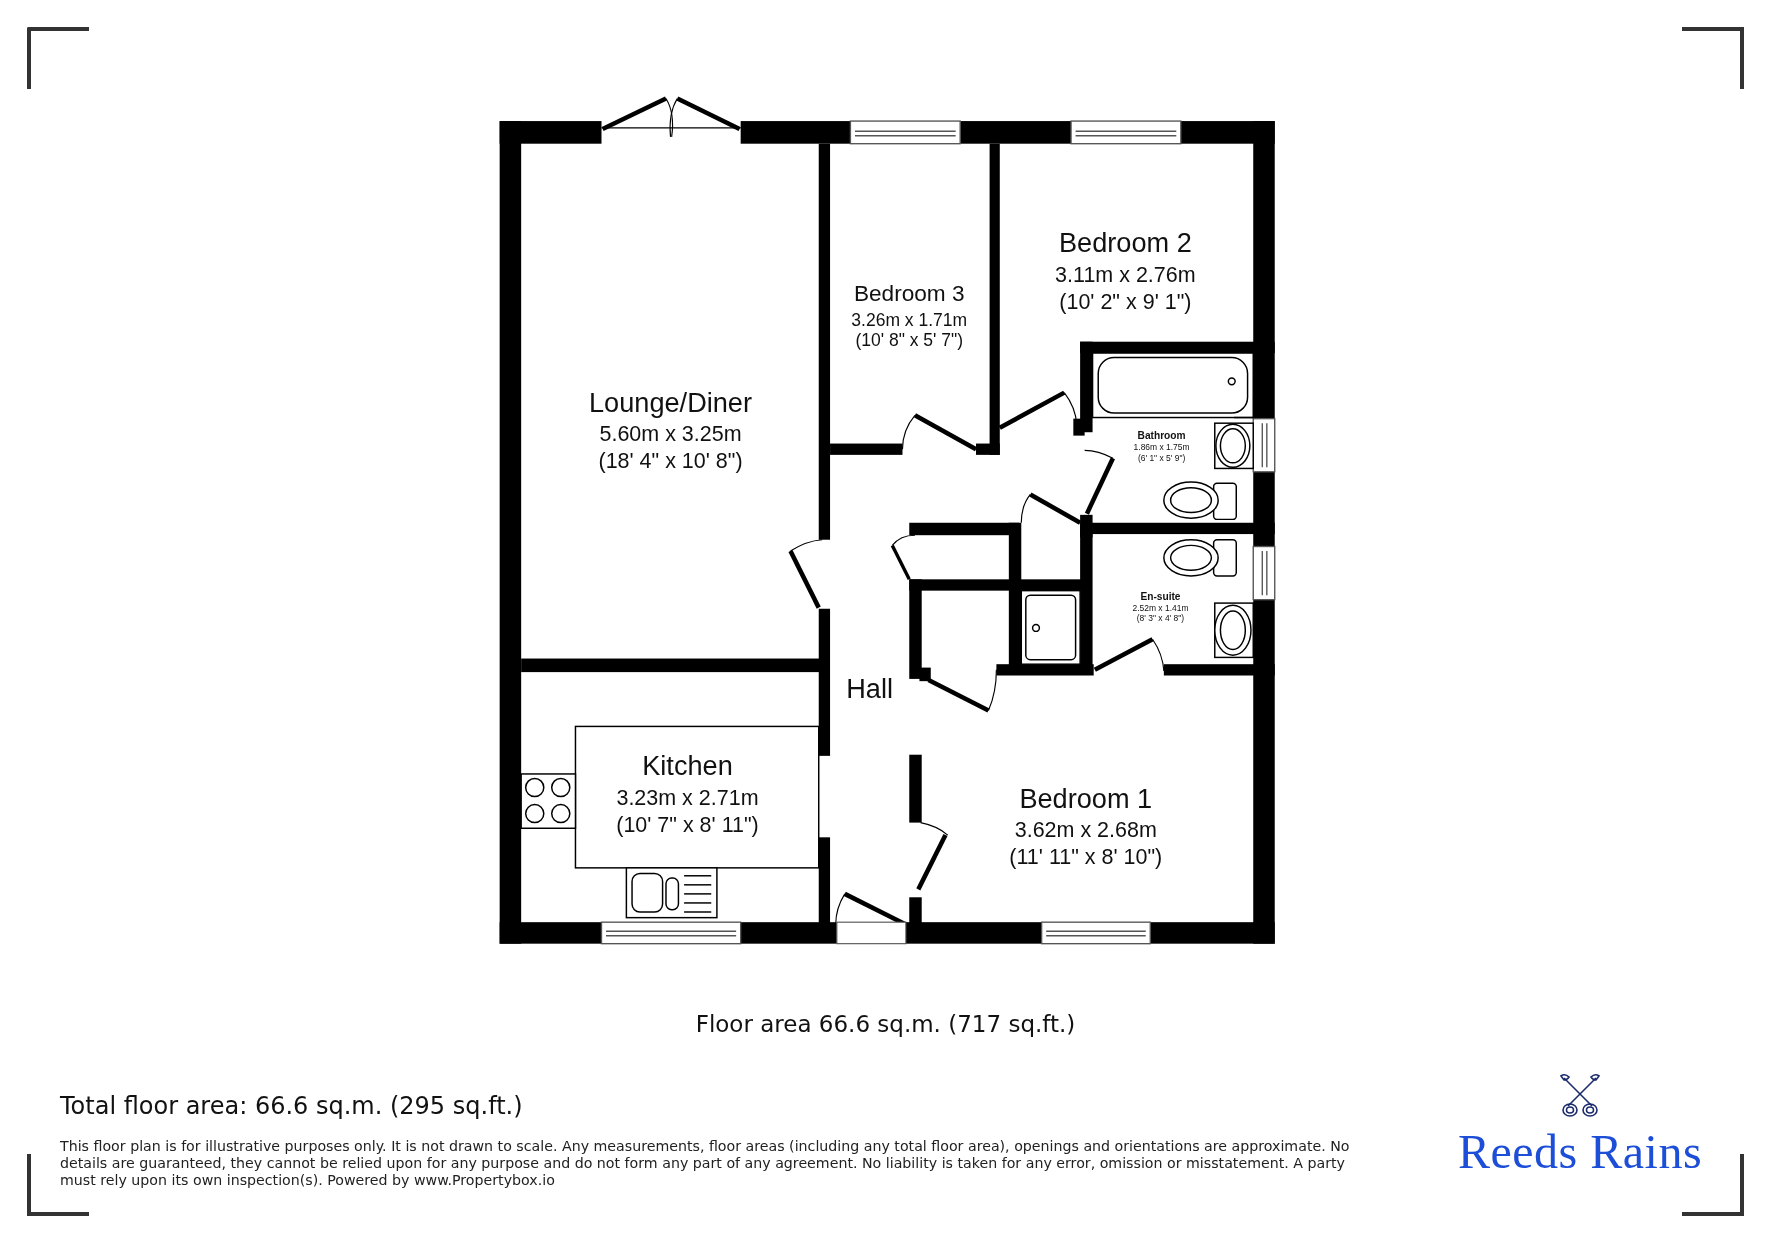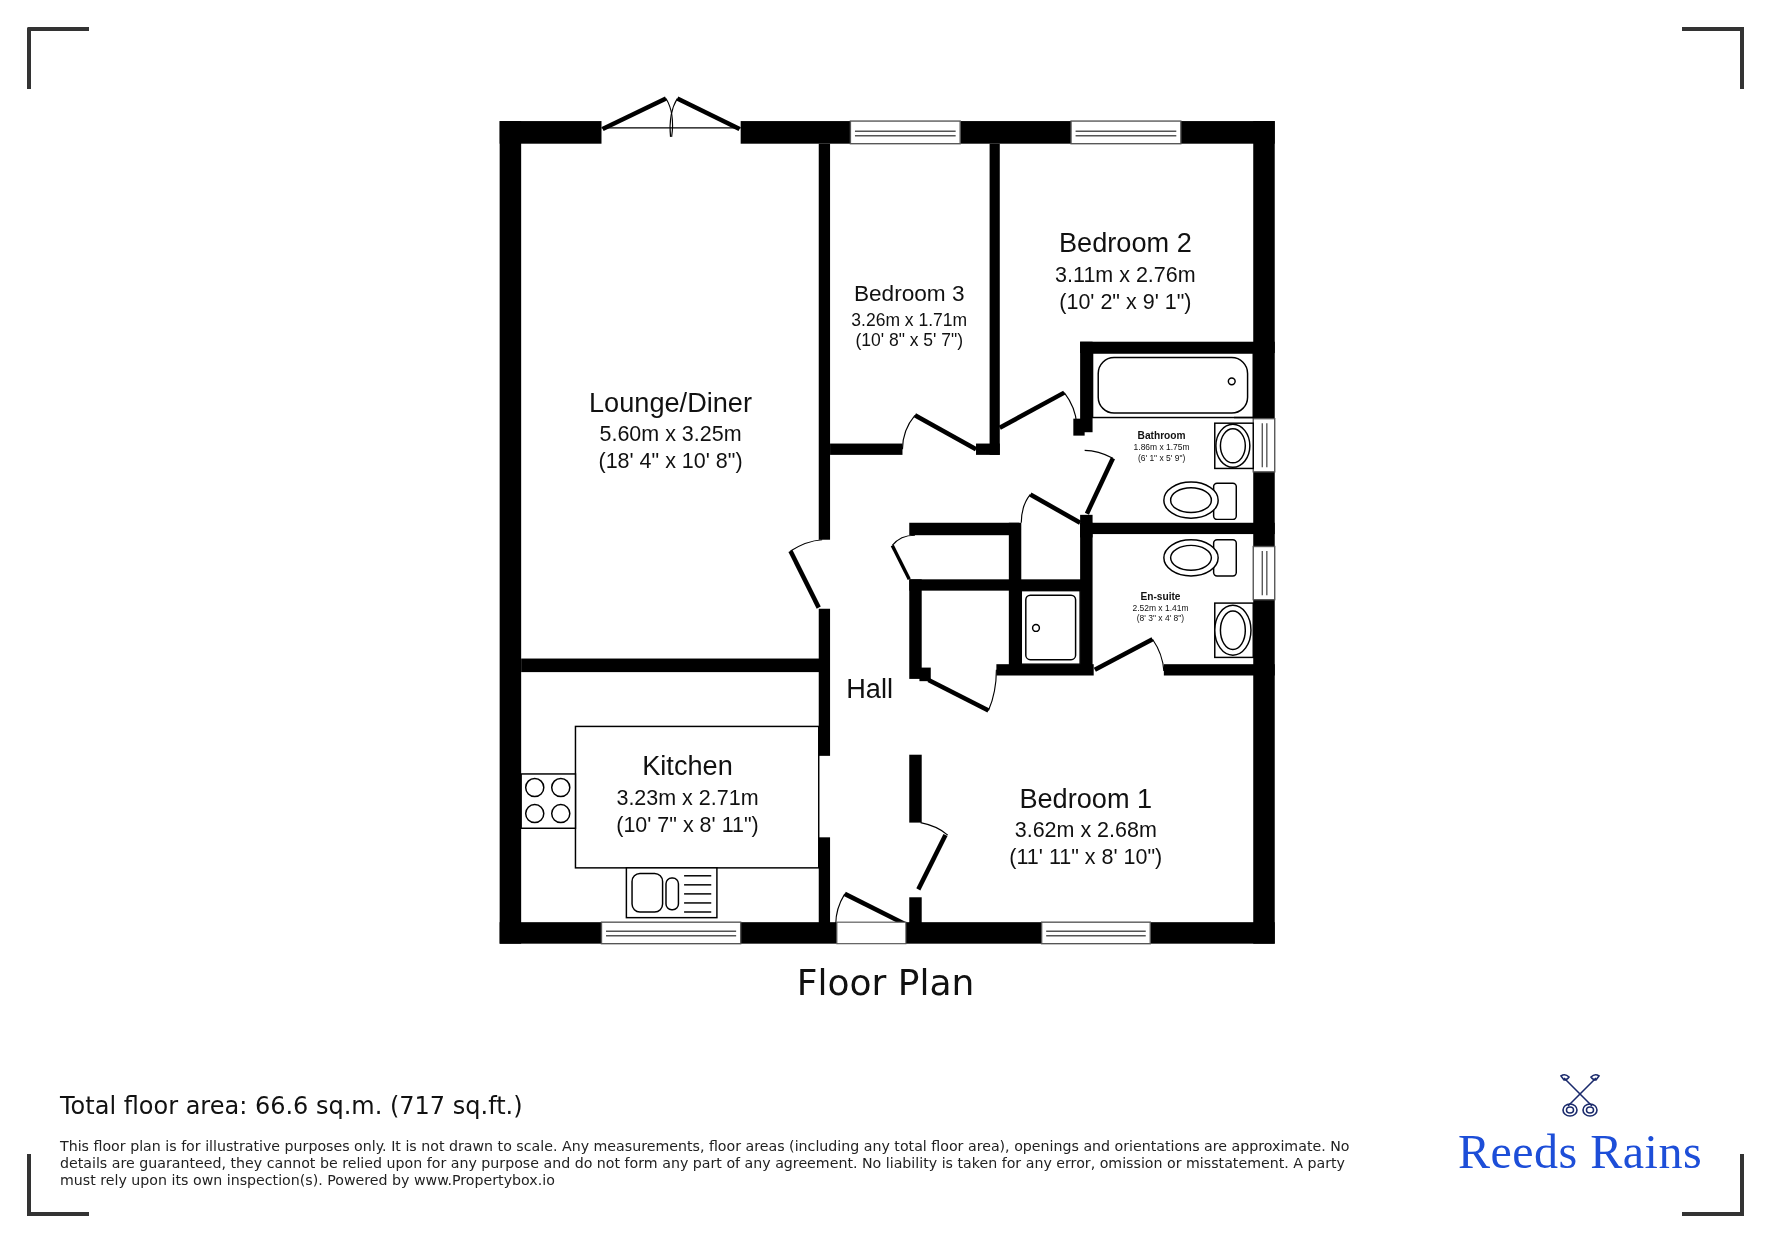--- a/index.html
+++ b/index.html
@@ -209,23 +209,23 @@
       <text x="607" y="685" font-size="24">Kitchen</text>
       <text x="607" y="711" font-size="19">3.23m x 2.71m</text>
       <text x="607" y="735" font-size="19">(10' 7" x 8' 11")</text>
 
       <text x="959" y="714" font-size="24">Bedroom 1</text>
       <text x="959" y="740" font-size="19">3.62m x 2.68m</text>
       <text x="959" y="764" font-size="19">(11' 11" x 8' 10")</text>
     </g>
   </svg>
 
-  <div class="plan-title">Floor Plan</div>
-
-  <div class="total-area">Total floor area: 66.6 sq.m. (717 sq.ft.)</div>
+  <div class="plan-sub">Floor area 66.6 sq.m. (717 sq.ft.)</div>
+
+  <div class="total-area">Total floor area: 66.6 sq.m. (295 sq.ft.)</div>
   <div class="disclaimer">This floor plan is for illustrative purposes only. It is not drawn to scale. Any measurements, floor areas (including any total floor area), openings and orientations are approximate. No details are guaranteed, they cannot be relied upon for any purpose and do not form any part of any agreement. No liability is taken for any error, omission or misstatement. A party must rely upon its own inspection(s). Powered by www.Propertybox.io</div>
 
   <div class="logo">
     <svg class="logo-keys" viewBox="0 0 48 48">
       <g fill="none" stroke="#1a2a6c" stroke-width="1.6">
         <line x1="8" y1="6" x2="36" y2="34"></line>
         <line x1="40" y1="6" x2="12" y2="34"></line>
         <path d="M5 4 q4 -3 8 1 q-2 3 -5 3 z"></path>
         <path d="M43 4 q-4 -3 -8 1 q2 3 5 3 z"></path>
         <ellipse cx="14" cy="38" rx="7" ry="6"></ellipse>

